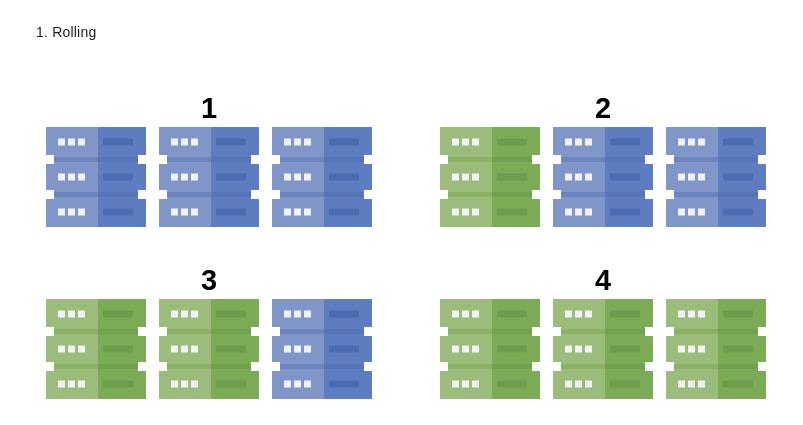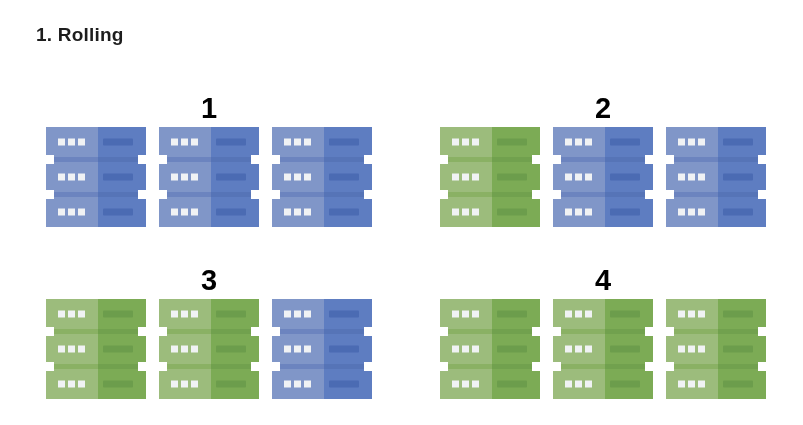--- a/index.html
+++ b/index.html
@@ -9,22 +9,22 @@
     height: 425px;
     background: #ffffff;
     overflow: hidden;
     font-family: "Liberation Sans", "DejaVu Sans", sans-serif;
   }
   .page-title {
     position: absolute;
     left: 36px;
     top: 24px;
     margin: 0;
-    font-size: 19px;
-    font-weight: 700;
+    font-size: 14px;
+    font-weight: 400;
     color: #1d1d1d;
     letter-spacing: 0.2px;
   }
   .group { position: absolute; width: 326px; }
   .g1 { left: 46px;  top: 93px; }
   .g2 { left: 440px; top: 93px; }
   .g3 { left: 46px;  top: 265px; }
   .g4 { left: 440px; top: 265px; }
   .group-label {
     height: 30px;

